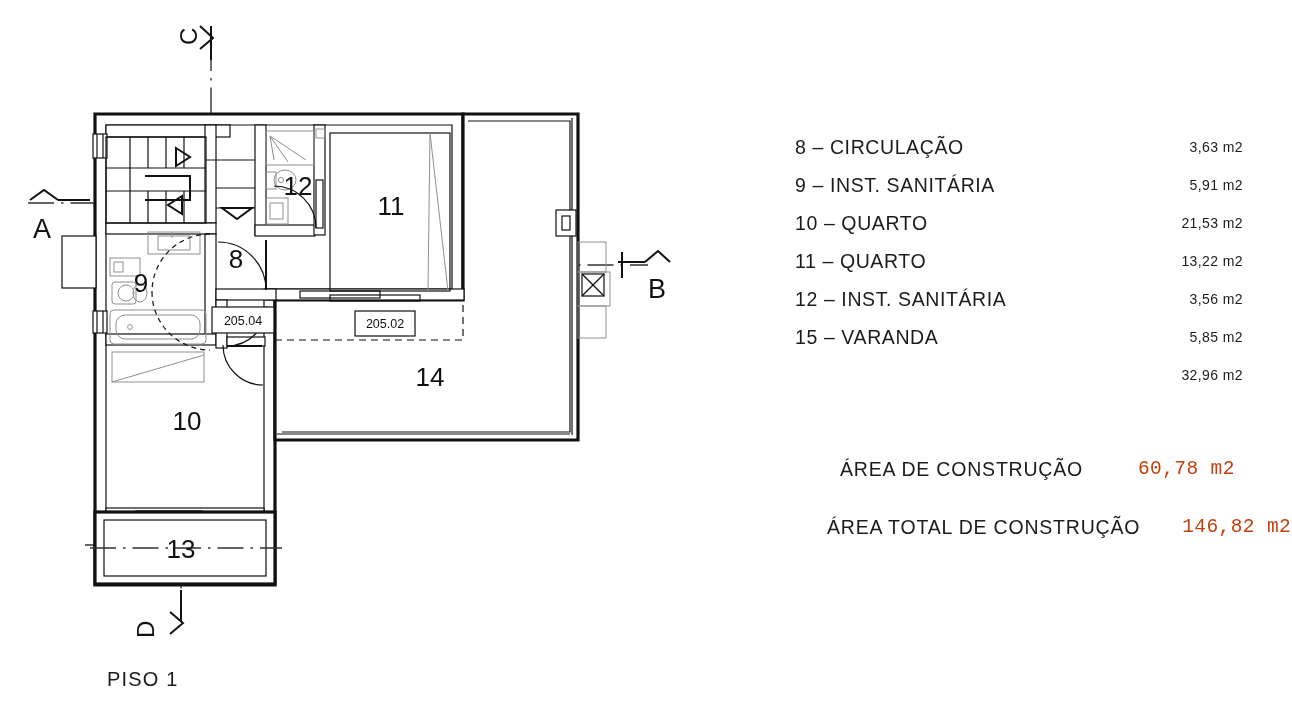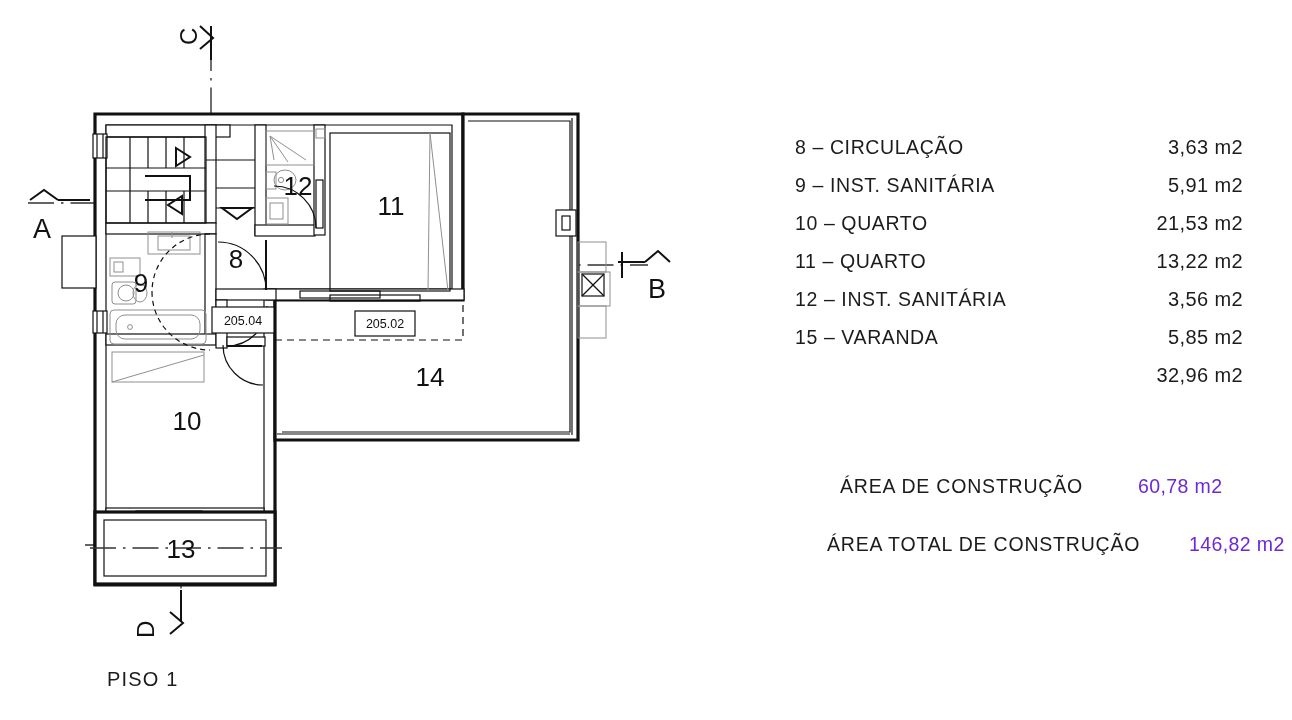--- a/index.html
+++ b/index.html
@@ -29,33 +29,33 @@
     width:265px;
     font-size:19.5px;
     letter-spacing:0.6px;
     white-space:nowrap;
     color:#1c1c1c;
   }
   .leg-area{
     flex:1;
     text-align:right;
     padding-right:42px;
-    font-size:20px;
+    font-size:14px;
     letter-spacing:0.4px;
     white-space:nowrap;
     color:#1c1c1c;
   }
 
   #totals{position:absolute;left:795px;top:440px;width:490px;}
-  .tot-row{display:flex;align-items:flex-end;height:58px;}
+  .tot-row{display:flex;align-items:center;height:58px;}
   .tot-row .tot-name{
     font-size:19.5px;letter-spacing:0.8px;white-space:nowrap;color:#1c1c1c;
   }
   .tot-row .tot-area{
-    font-size:19.5px;letter-spacing:0.4px;white-space:nowrap;color:#6d28d9;
+    font-size:19.5px;letter-spacing:0.4px;white-space:nowrap;color:#c2410c;font-family:Liberation Mono, monospace;
   }
   #tot-construcao .tot-name{width:250px;text-align:left;margin-left:45px;}
   #tot-construcao .tot-area{margin-left:48px;}
   #tot-total .tot-name{width:320px;text-align:left;margin-left:32px;}
   #tot-total .tot-area{margin-left:42px;}
 
   
   #sheet-title{
     position:absolute;left:107px;top:668px;
     font-size:20px;letter-spacing:1.2px;color:#1c1c1c;

